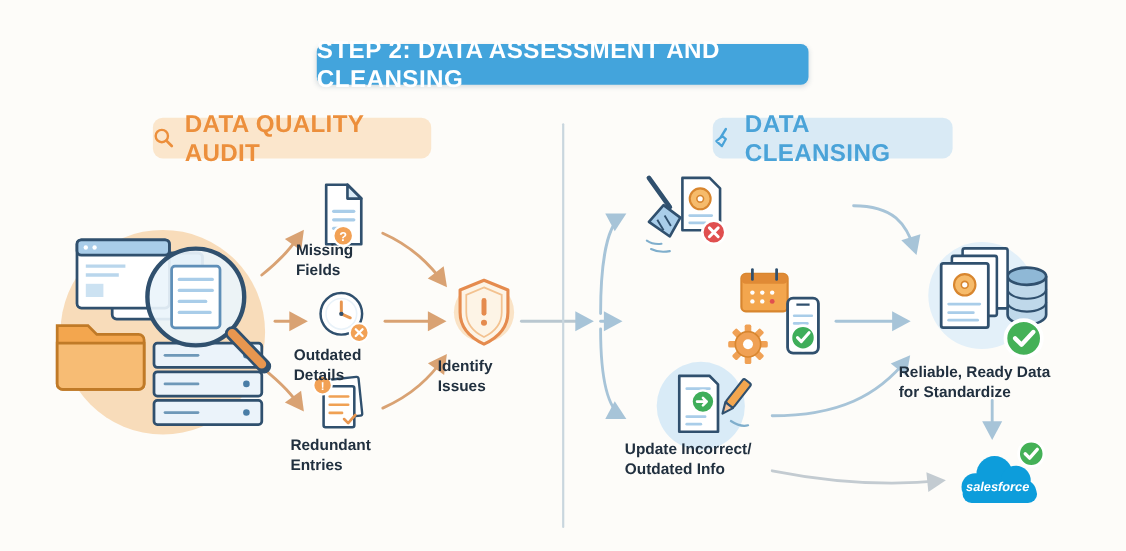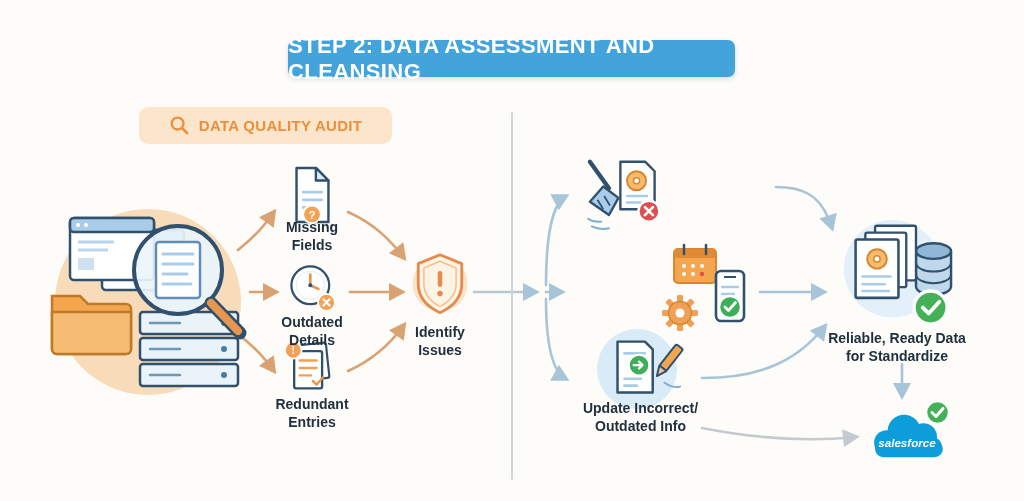--- a/index.html
+++ b/index.html
@@ -18,27 +18,27 @@
     box-shadow:0 2px 5px rgba(40,80,110,.18);
   }
   .banner span{color:#fff;font-size:22px;font-weight:bold;letter-spacing:.4px;}
   
   .sec-header{
     height:37px;border-radius:9px;display:flex;align-items:center;
     justify-content:center;gap:9px;
   }
   .sec-header.audit{left:139px;top:107px;width:253px;background:var(--audit-header-bg,#FBE6CC);}
   .sec-header.cleansing{left:648px;top:107px;width:218px;background:var(--cleansing-header-bg,#D9EAF5);}
-  .sec-header span{font-size:15px;font-weight:bold;letter-spacing:.3px;}
+  .sec-header span{font-size:22px;font-weight:bold;letter-spacing:.3px;}
   .sec-header.audit span{color:var(--audit-accent,#EC8F3C);}
   .sec-header.cleansing span{color:var(--cleansing-accent,#4AA3D8);}
   .divider{left:511px;top:112px;width:2px;height:368px;background:#C9D6DE;border-radius:1px;}
   
   .label{
-    white-space:pre-line;text-align:center;font-size:14px;font-weight:bold;
+    white-space:pre-line;font-size:14px;font-weight:bold;
     line-height:1.25;color:#21303F;
   }
   .label.left-align{text-align:left;}
   svg{display:block;}
 </style>
 </head>
 <body>
 
 <div class="canvas">
 
@@ -80,20 +80,27 @@
   <div class="abs divider"></div>
 
   <div class="abs sec-header audit">
     <svg width="21" height="21" viewBox="0 0 22 22">
       <circle cx="9" cy="9" r="6.2" fill="none" style="stroke:var(--audit-accent,#EC8F3C)" stroke-width="2.4"></circle>
       <line x1="13.6" y1="13.6" x2="19" y2="19" style="stroke:var(--audit-accent,#EC8F3C)" stroke-width="2.8" stroke-linecap="round"></line>
     </svg>
     <span>DATA QUALITY AUDIT</span>
   </div>
 
+  <div class="abs sec-header cleansing">
+    <svg width="21" height="21" viewBox="0 0 22 22">
+      <line x1="13" y1="2" x2="8" y2="10" style="stroke:var(--cleansing-accent,#4AA3D8)" stroke-width="2.4" stroke-linecap="round"></line>
+      <path d="M9.5 9 L13 12 L9 19 L3.5 14 Z" fill="none" style="stroke:var(--cleansing-accent,#4AA3D8)" stroke-width="2.2" stroke-linejoin="round"></path>
+    </svg>
+    <span>DATA CLEANSING</span>
+  </div>
 
   <svg class="abs" style="left:40px;top:200px" width="225" height="200" viewBox="0 0 225 200">
     <circle cx="108" cy="102" r="93" fill="#F8DCBA"></circle>
     <g>
       <rect x="62" y="30" width="82" height="60" rx="4" fill="#FFF" stroke="#30506E" stroke-width="2.5"></rect>
       <rect x="62" y="30" width="82" height="14" rx="4" fill="#9FC6E4" stroke="#30506E" stroke-width="2.5"></rect>
     </g>
     <g>
       <rect x="30" y="18" width="84" height="62" rx="4" fill="#FFF" stroke="#30506E" stroke-width="2.5"></rect>
       <rect x="30" y="18" width="84" height="14" rx="4" fill="#A9CDE9" stroke="#30506E" stroke-width="2.5"></rect>

